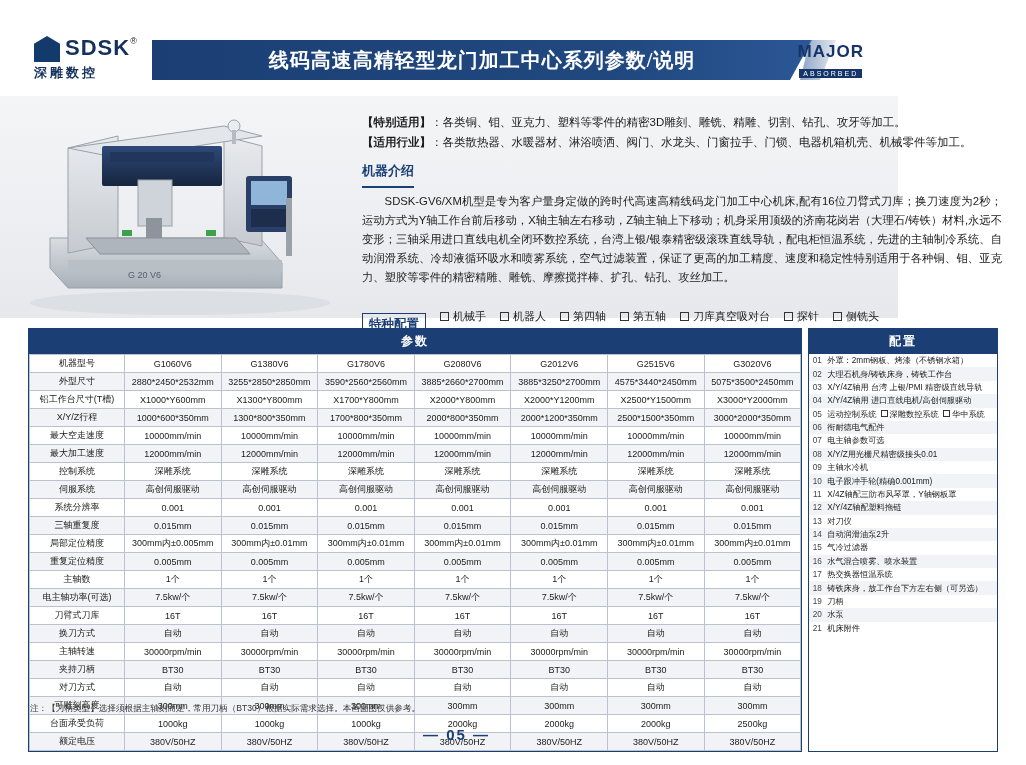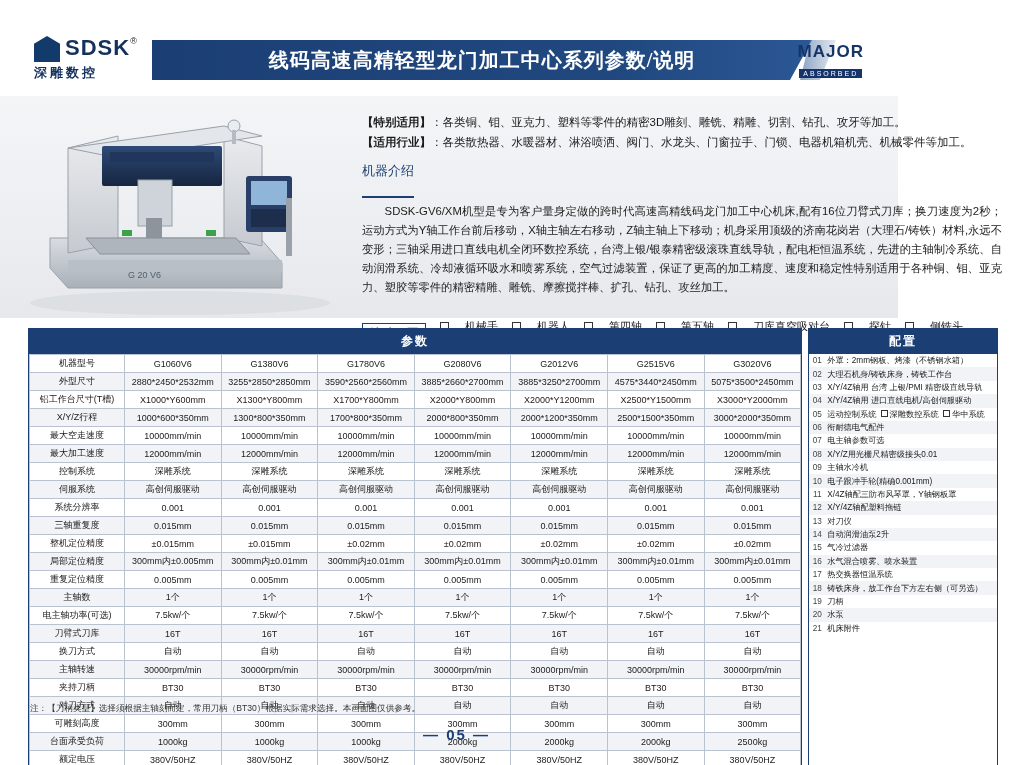--- a/index.html
+++ b/index.html
@@ -54,31 +54,31 @@
   
   .band { position:relative; height:222px; background:linear-gradient(180deg,#f4f5f7 0%, #eceef1 60%, #e6e8ec 100%); }
   .machine-img { position:absolute; left:10px; top:-8px; width:340px; height:230px; }
 
   .info { position:absolute; left:362px; top:16px; width:640px; }
   .info-line { font-size:11.5px; line-height:20px; color:#1b1b1b; }
   .info-line b { font-weight:bold; }
 
   .sec-title {
     display:inline-block; margin-top:10px; margin-bottom:4px;
-    color:#1b3f75; font-weight:normal; font-size:13px;
-    border-bottom:2px solid #1b3f75; padding-bottom:16px;
+    color:#1b3f75; font-weight:bold; font-size:13px;
+    border-bottom:2px solid #1b3f75; padding-bottom:6px;
   }
   .para { font-size:11.3px; line-height:19px; text-align:justify; text-indent:2em; color:#1b1b1b; }
 
   .feature-row { display:flex; align-items:center; margin-top:10px; gap:14px; }
   .feature-label {
     color:#1b3f75; font-weight:bold; font-size:12.5px;
     border:1px solid #1b3f75; padding:2px 6px;margin-top:16px;
   }
-  .feature-item { font-size:11px; display:flex; align-items:center; gap:16px; }
+  .feature-item { font-size:11px; display:flex; align-items:center; gap:4px; }
   .chk { width:9px; height:9px; border:1px solid #333; display:inline-block; }
 
   
   .tables { position:absolute; left:28px; top:328px; width:970px; display:flex; gap:6px; }
   .params { width:775px; border:1px solid #1b3f75; }
   .config { width:190px; border:1px solid #1b3f75; }
   .tbl-head {
     background:#1b3f75; color:#fff; font-size:12px; font-weight:bold;
     text-align:center; padding:4px 16px; letter-spacing:2px;
   }
@@ -317,30 +317,20 @@
               <td class="k">三轴重复度</td>
               <td>0.015mm</td>
               <td>0.015mm</td>
               <td>0.015mm</td>
               <td>0.015mm</td>
               <td>0.015mm</td>
               <td>0.015mm</td>
               <td>0.015mm</td>
             </tr>
             <tr>
-              <td class="k">整机定位精度</td>
-              <td>±0.015mm</td>
-              <td>±0.015mm</td>
-              <td>±0.02mm</td>
-              <td>±0.02mm</td>
-              <td>±0.02mm</td>
-              <td>±0.02mm</td>
-              <td>±0.02mm</td>
-            </tr>
-            <tr>
               <td class="k">局部定位精度</td>
               <td>300mm内±0.005mm</td>
               <td>300mm内±0.01mm</td>
               <td>300mm内±0.01mm</td>
               <td>300mm内±0.01mm</td>
               <td>300mm内±0.01mm</td>
               <td>300mm内±0.01mm</td>
               <td>300mm内±0.01mm</td>
             </tr>
             <tr>

